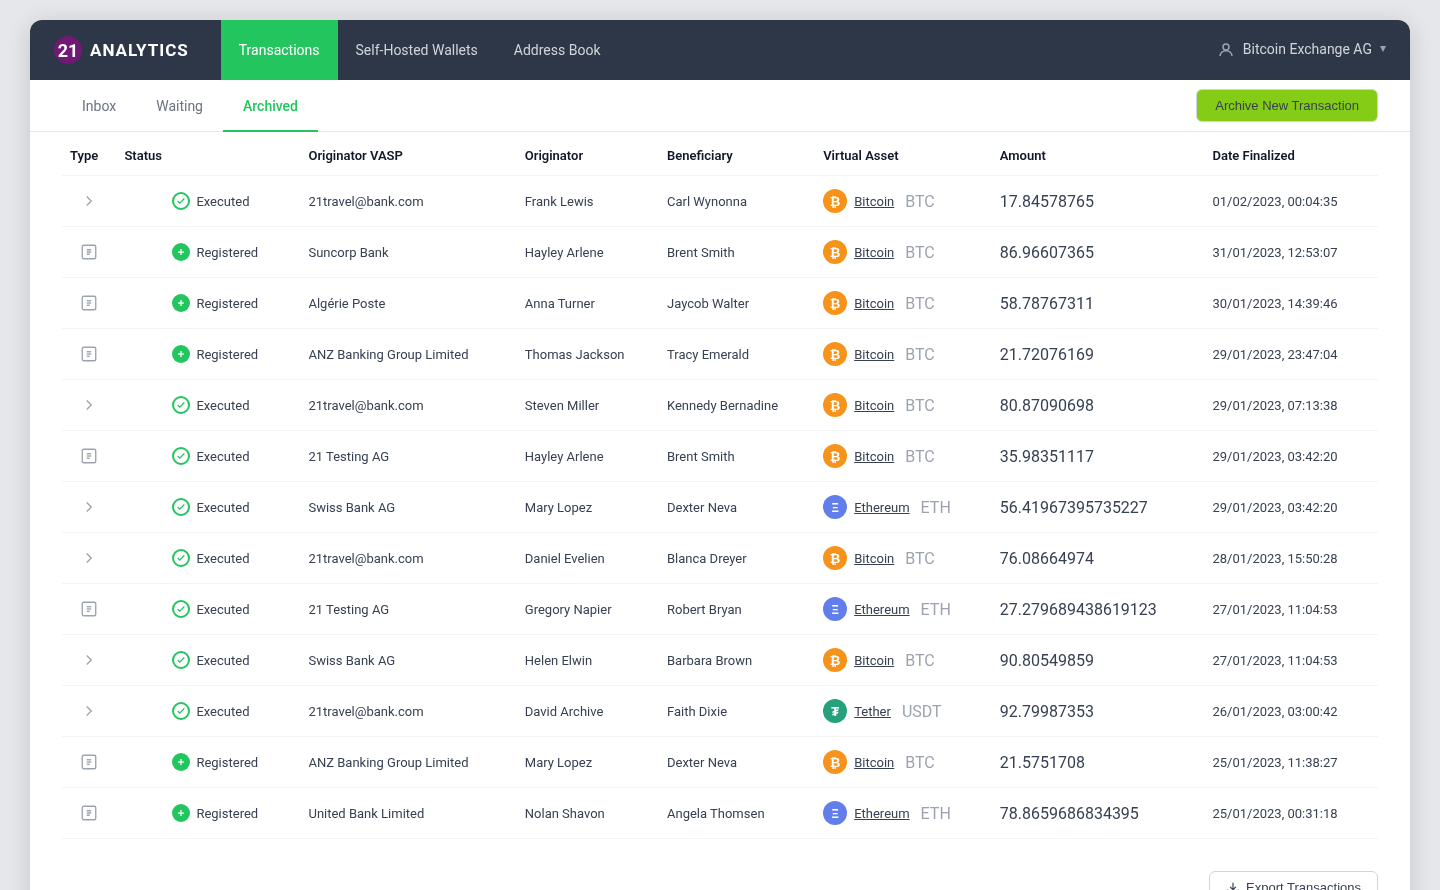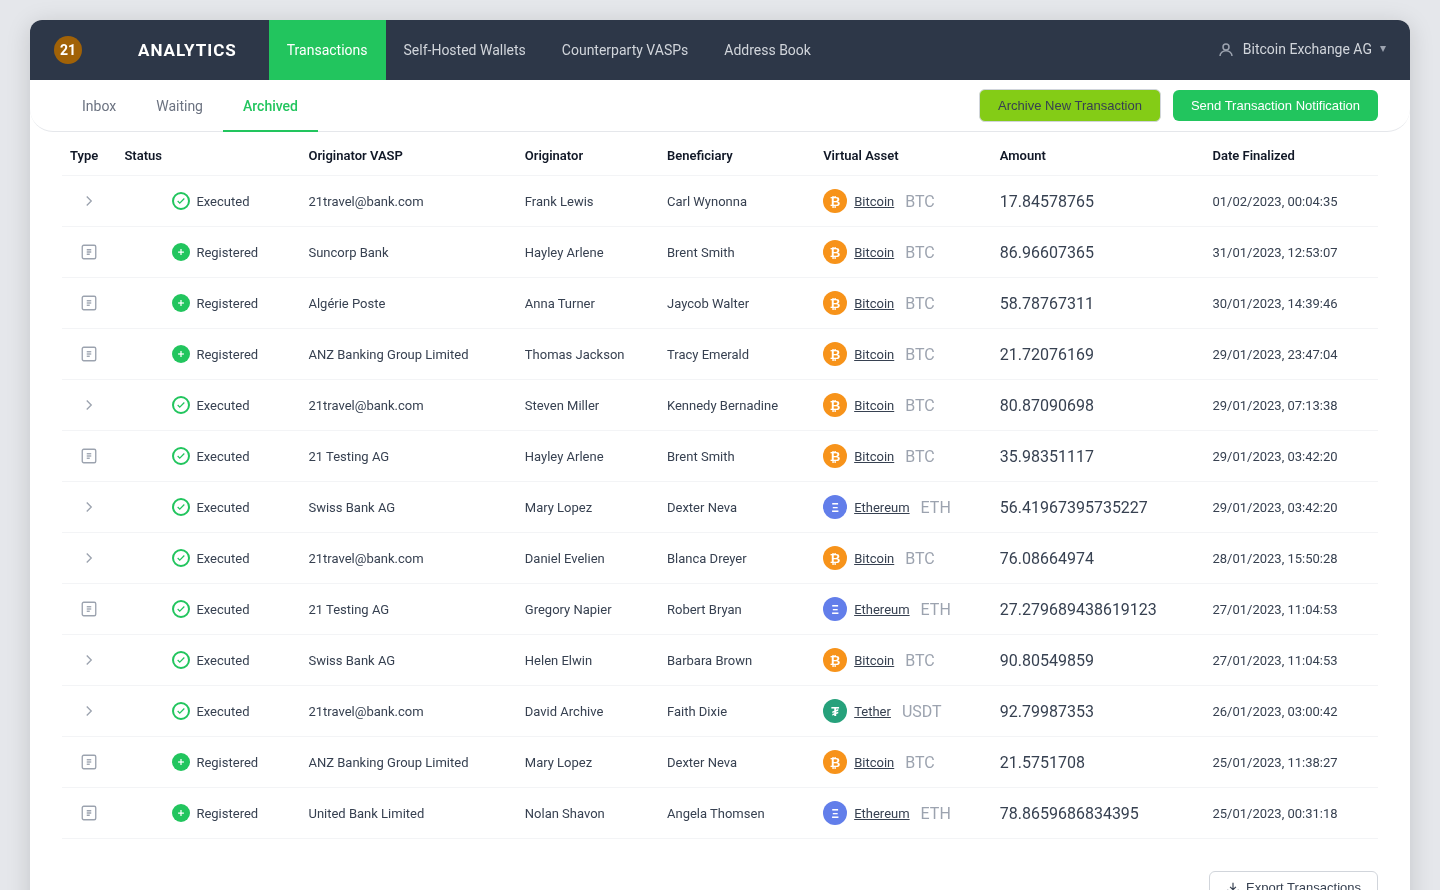--- a/index.html
+++ b/index.html
@@ -27,37 +27,36 @@
       padding: 0 24px;
       height: 60px;
     }
     .logo-area {
       display: flex;
       align-items: center;
       gap: 8px;
       margin-right: 32px;
     }
     .logo-badge {
-      background: #a16207;
+      background: #701a75;
       color: #fff;
       font-weight: 700;
-      font-size: 14px;
+      font-size: 18px;
       width: 28px;
       height: 28px;
       border-radius: 14px;
       display: flex;
       align-items: center;
       justify-content: center;
     }
     .logo-text {
       color: #fff;
       font-weight: 700;
       font-size: 17px;
       letter-spacing: 1px;
-      margin-left: 48px;
     }
     .nav-items {
       display: flex;
       gap: 0;
       flex: 1;
     }
     .nav-item {
       color: #d1d5db;
       font-size: 14px;
       padding: 0 18px;
@@ -80,21 +79,20 @@
       font-size: 14px;
       cursor: pointer;
     }
     
     .tabs-bar {
       padding: 0 32px;
       border-bottom: 1px solid #e5e7eb;
       display: flex;
       align-items: center;
       justify-content: space-between;
-      border-radius: 23px;
     }
     .tabs-left {
       display: flex;
       gap: 0;
     }
     .tab {
       padding: 18px 20px 16px;
       font-size: 14px;
       color: #6b7280;
       cursor: pointer;
@@ -244,42 +242,40 @@
 <div class="app-container">
 
   <nav class="navbar">
     <div class="logo-area">
       <div class="logo-badge">21</div>
       <span class="logo-text">ANALYTICS</span>
     </div>
     <div class="nav-items">
       <a class="nav-item active">Transactions</a>
       <a class="nav-item">Self-Hosted Wallets</a>
-      <a class="nav-item">Counterparty VASPs</a>
       <a class="nav-item">Address Book</a>
     </div>
     <div class="user-area">
       <svg width="18" height="18" viewBox="0 0 24 24" fill="none" stroke="#9ca3af" stroke-width="2">
         <circle cx="12" cy="8" r="4"></circle>
           <path d="M4 20c0-4 3.6-7 8-7s8 3 8 7"></path>
       </svg>
       <span>Bitcoin Exchange AG</span>
       <span style="font-size:12px;color:#9ca3af;">▾</span>
     </div>
   </nav>
 
   <div class="tabs-bar">
     <div class="tabs-left">
       <div class="tab">Inbox</div>
       <div class="tab">Waiting</div>
       <div class="tab active">Archived</div>
     </div>
     <div class="tabs-right">
       <button class="btn-outline">Archive New Transaction</button>
-      <button class="btn-primary">Send Transaction Notification</button>
     </div>
   </div>
 
   <div class="table-container">
     <table>
       <thead>
         <tr>
           <th>Type</th>
           <th>Status</th>
           <th>Originator VASP</th>

